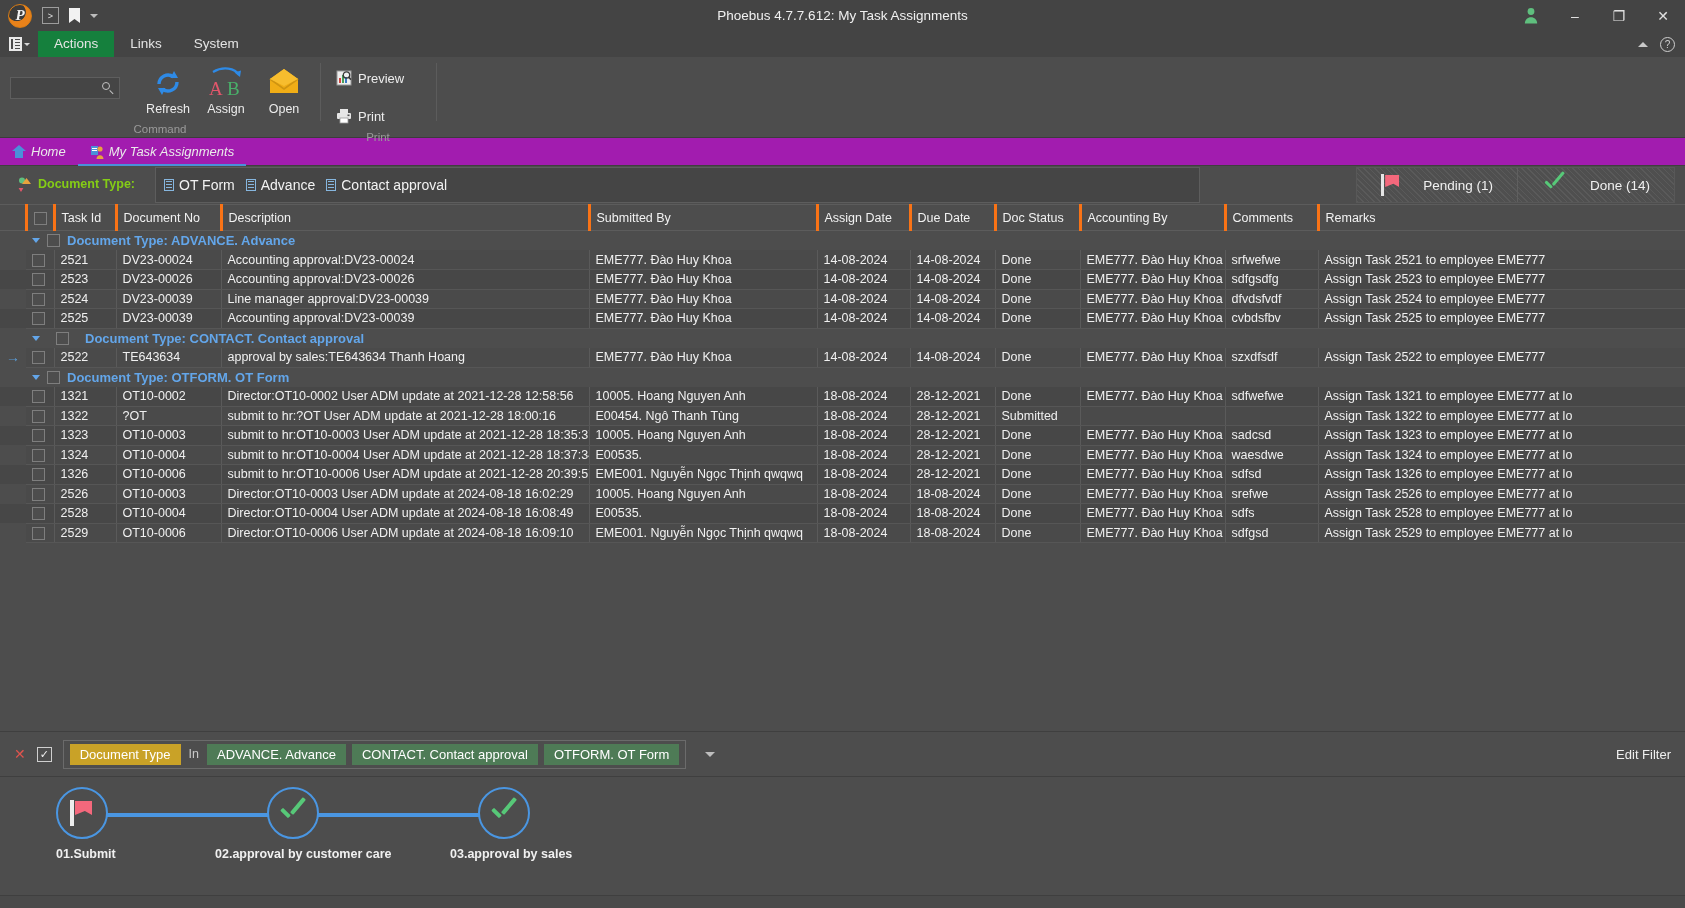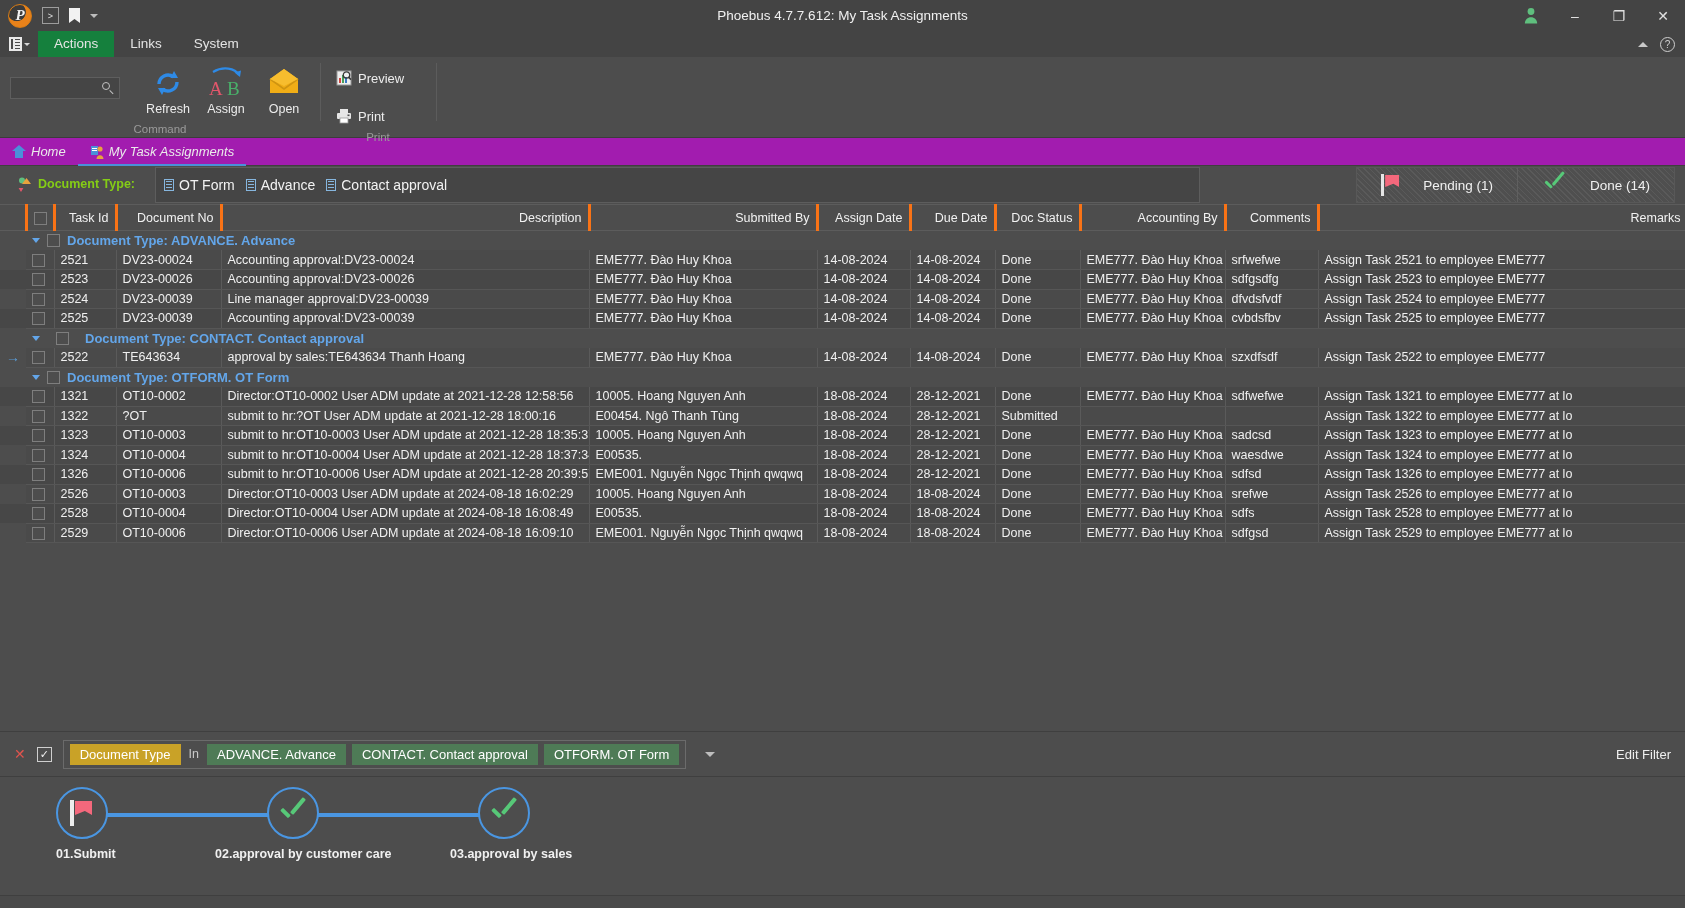--- a/index.html
+++ b/index.html
@@ -88,21 +88,21 @@
   .tick{width:26px;height:20px;position:relative;flex:0 0 auto;}
   .tick:before{content:"";position:absolute;left:2px;top:8px;width:9px;height:3.4px;background:#57c878;transform:rotate(45deg);border-radius:1px;}
   .tick:after{content:"";position:absolute;left:8px;top:2px;width:17px;height:3.4px;background:#57c878;transform:rotate(-50deg);border-radius:1px;}
 
   
   .gridwrap{flex:1 1 auto;background:#4d4d4d;overflow:hidden;position:relative;padding:0 0 0 0;}
   table.grid{border-collapse:collapse;width:1685px;table-layout:fixed;}
   table.grid th,table.grid td{font-size:12.5px;color:#f0f0f0;font-weight:normal;text-align:left;
         padding:0 6px;height:19.5px;overflow:hidden;white-space:nowrap;text-overflow:clip;box-sizing:border-box;}
   table.grid thead th{background:#4d4d4d;border:3px solid #f97316;border-top:1px solid #5c5c5c;
-        border-bottom:1px solid #5c5c5c;height:26px;color:#f2f2f2;text-align:right;}
+        border-bottom:1px solid #5c5c5c;height:26px;color:#f2f2f2;}
   table.grid thead th.idx{border-left:0;}
   th.taskid{font-weight:bold;}
   td{border-right:1px solid #5a5a5a;border-bottom:1px solid #565656;background:#4a4a4a;}
   tr.odd td{background:#474747;}
   td.num{text-align:right;color:#b3b3b3;}
   td.gutter,th.gutter{background:#4d4d4d;border-right:0;border-bottom:0;width:26px;padding:0;
         text-align:center;color:#7fb3e6;}
   td.chk,th.chk{width:28px;padding:0;text-align:center;background:#4a4a4a;}
   tr.odd td.chk{background:#474747;}
   .cbx{width:13px;height:13px;border:1px solid #7e7e7e;background:#4d4d4d;display:inline-block;vertical-align:middle;box-sizing:border-box;}

